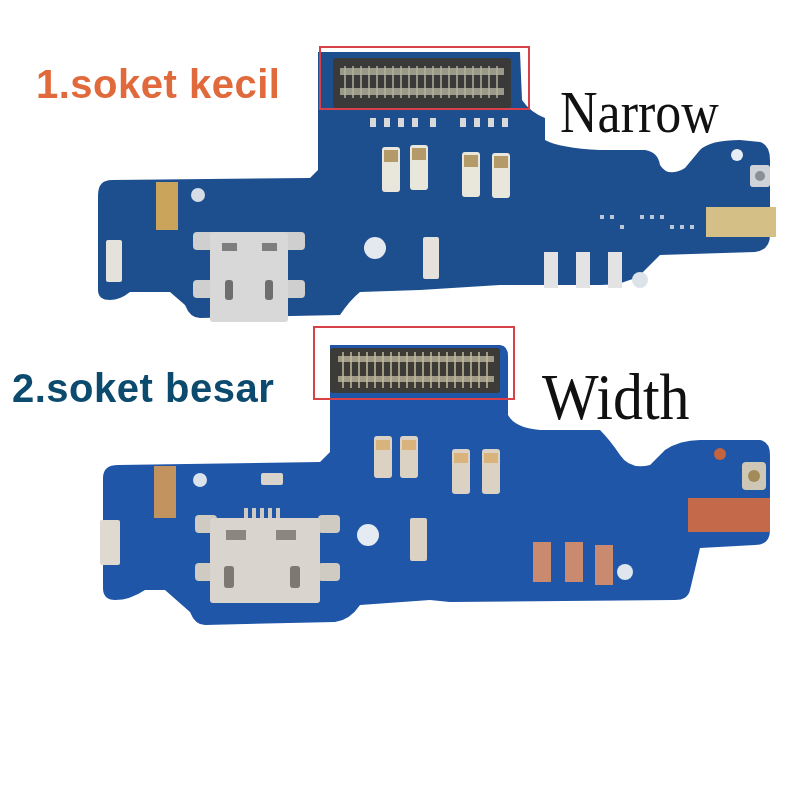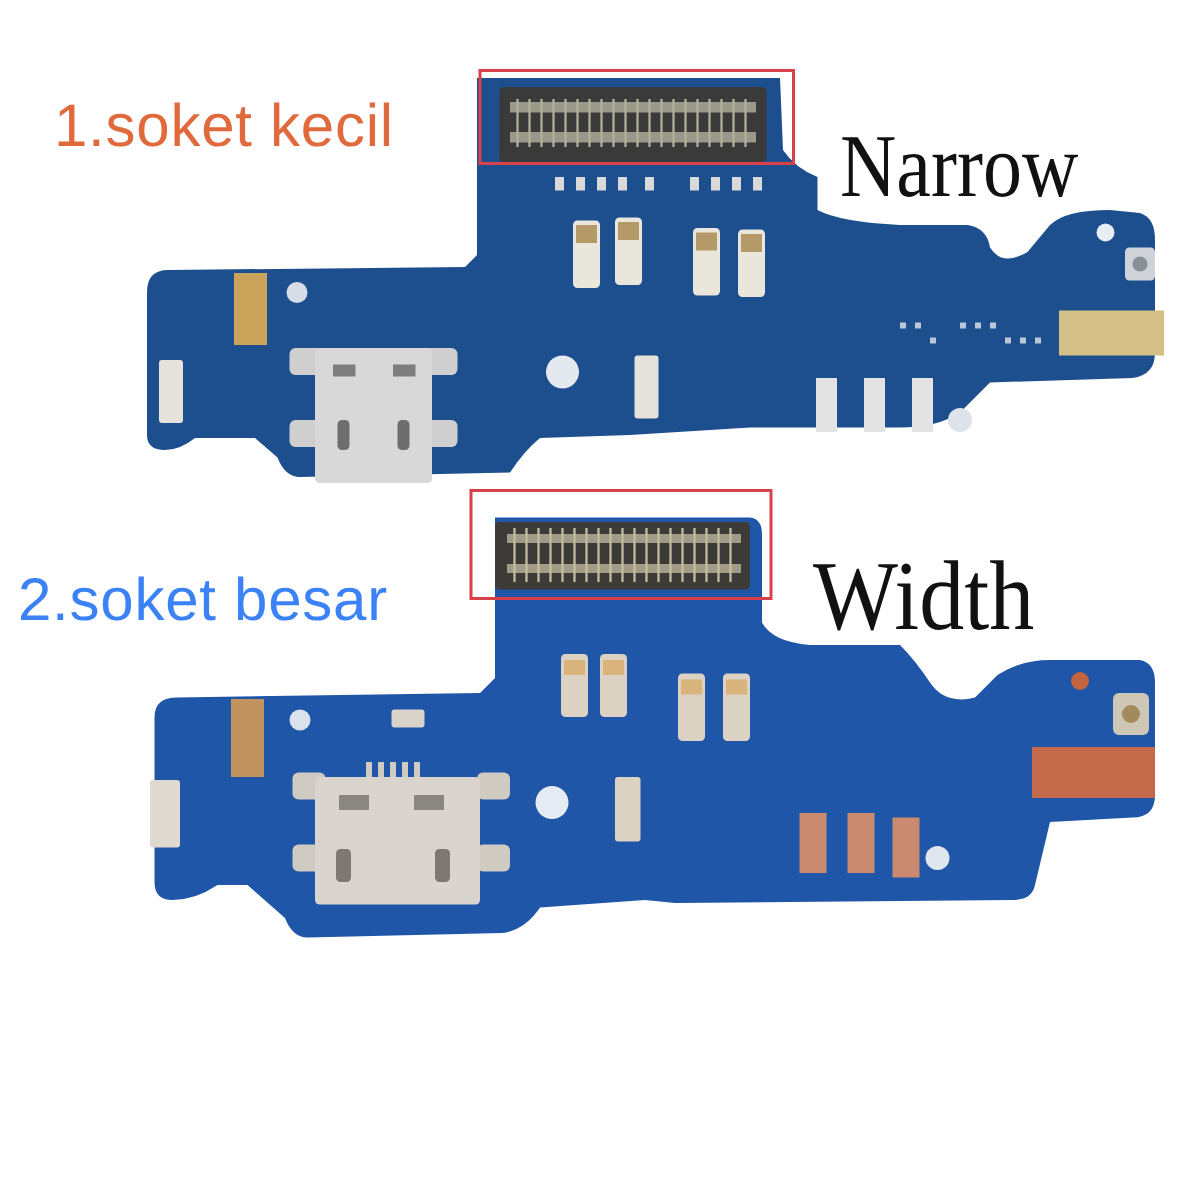--- a/index.html
+++ b/index.html
@@ -1,19 +1,19 @@
 <!DOCTYPE html>
 <html><head>
 <meta charset="utf-8">
 <style>
   html,body{margin:0;padding:0;background:#ffffff;}
   body{width:800px;height:800px;position:relative;overflow:hidden;font-family:"Liberation Sans",sans-serif;}
-  .label{position:absolute;font-family:"Liberation Sans",sans-serif;white-space:nowrap;}
+  .label{position:absolute;font-family:"Liberation Sans",sans-serif;white-space:nowrap;font-weight:bold;}
   .label-1{left:36px;top:62px;font-size:40px;color:#e06a3c;letter-spacing:0.5px;}
-  .label-2{left:12px;top:378px;font-size:40px;color:#3b82f6;letter-spacing:0.5px;}
+  .label-2{left:12px;top:366px;font-size:40px;color:#0c4a6e;letter-spacing:0.5px;}
   .serif-label{position:absolute;font-family:"Liberation Serif",serif;color:#111;white-space:nowrap;}
   .narrow{left:560px;top:78px;font-size:52px;transform:scaleY(1.15);transform-origin:left top;}
   .width{left:542px;top:360px;font-size:60px;transform:scaleY(1.1);transform-origin:left top;}
   svg{position:absolute;left:0;top:0;}
 </style>
 </head>
 <body>
 
 <svg width="800" height="800" viewBox="0 0 800 800">
 

